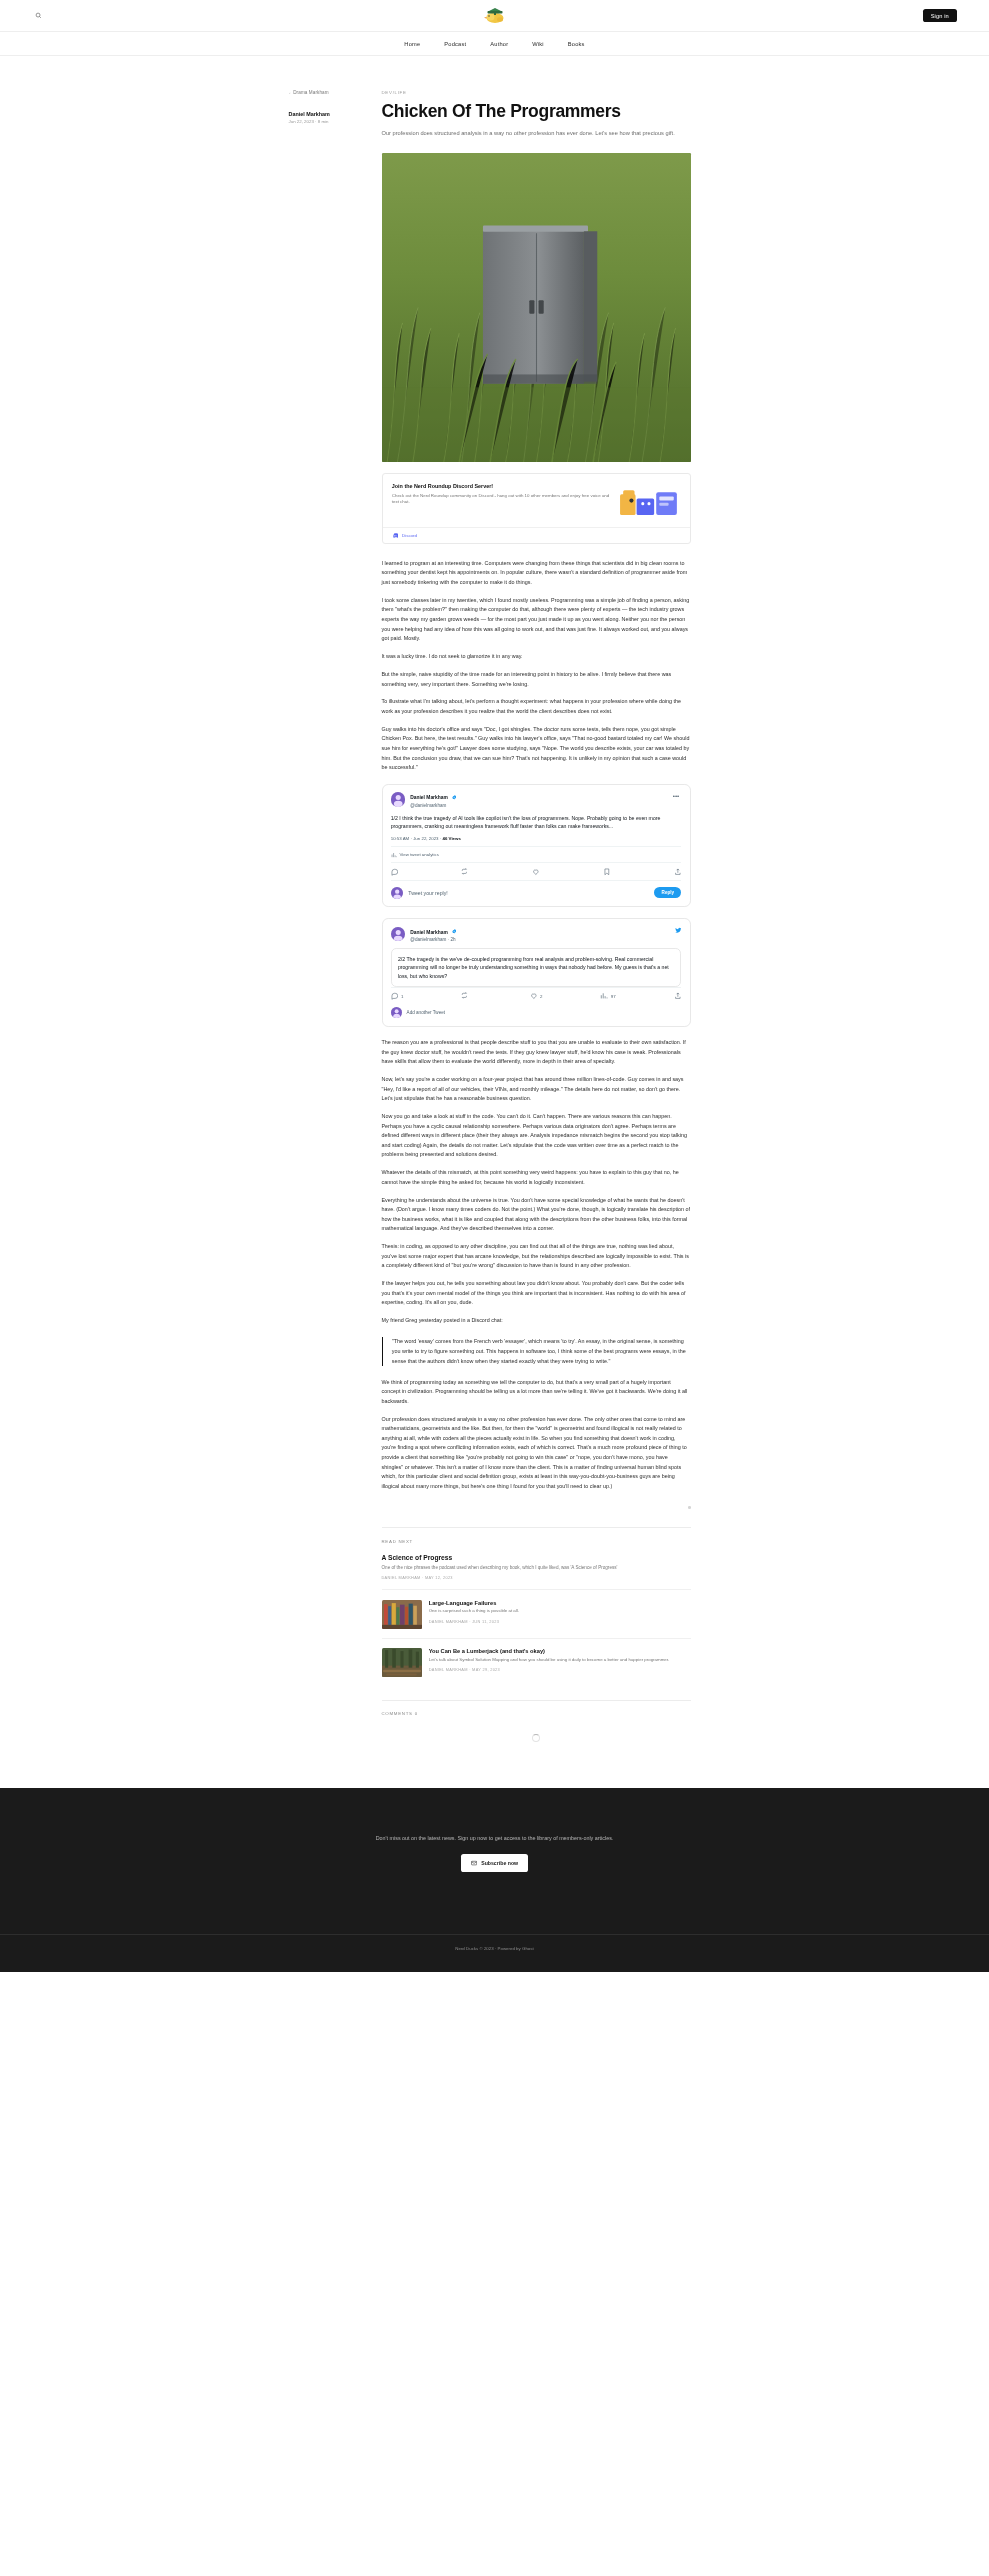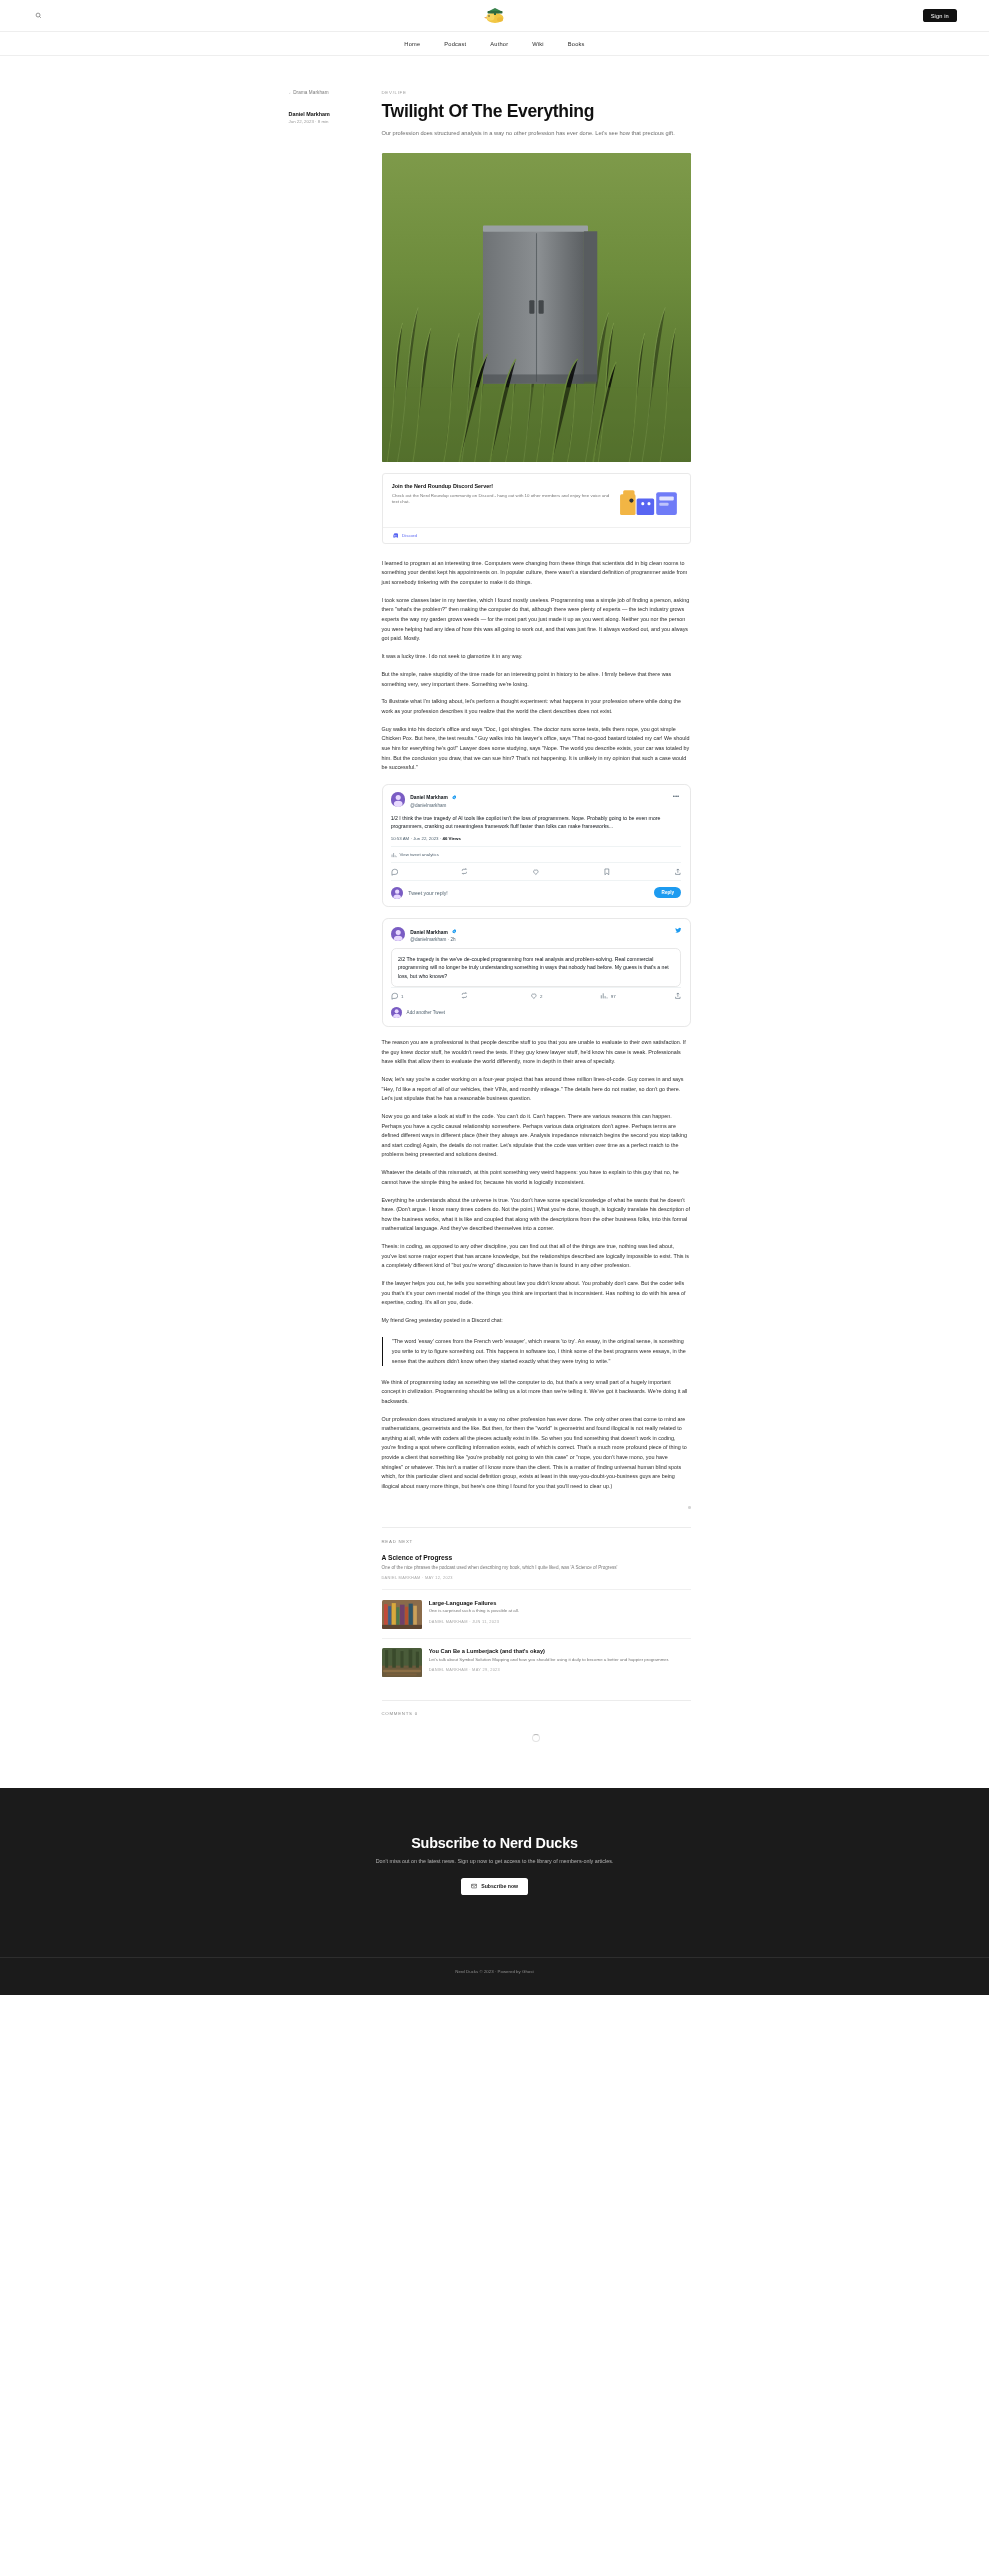--- a/index.html
+++ b/index.html
@@ -466,21 +466,21 @@
 
   <div class="meta-col">
     <div class="meta-back">←Drama Markham</div>
     <div class="author-name">Daniel Markham</div>
     <div class="author-date">Jun 22, 2023 · 8 min</div>
   </div>
 
   <div class="article-col">
 
     <div class="kicker">Dev/Life</div>
-    <h1 class="title">Twilight Of The Everything</h1>
+    <h1 class="title">Chicken Of The Programmers</h1>
     <div class="subtitle">Our profession does structured analysis in a way no other profession has ever done. Let's see how that precious gift.</div>
 
     <div class="hero">
       <svg viewBox="0 0 600 600" preserveAspectRatio="none">
         <defs>
           <linearGradient id="grassg" x1="0" y1="0" x2="0" y2="1">
             <stop offset="0%" stop-color="#7e9a4a"></stop>
             <stop offset="40%" stop-color="#6d8c3c"></stop>
             <stop offset="100%" stop-color="#4f6b2a"></stop>
           </linearGradient>
@@ -792,21 +792,20 @@
 
     <div class="comments-head">Comments 0</div>
     <div class="spinner-wrap">
       <div class="spinner"></div>
     </div>
 
   </div>
 </div>
 
 <div class="footer">
-  <h2>Subscribe to Nerd Ducks</h2>
   <p class="sub">Don't miss out on the latest news. Sign up now to get access to the library of members-only articles.</p>
   <div class="subscribe-btn">
     <span>
       <svg width="6.2" height="6.2" viewBox="0 0 24 24" fill="none" stroke="#1b1b1b" stroke-width="2">
         <rect x="2" y="5" width="20" height="14" rx="2"></rect>
           <path d="M2 7l10 6 10-6"></path>
       </svg>
     </span>
     <span>Subscribe now</span>
   </div>

